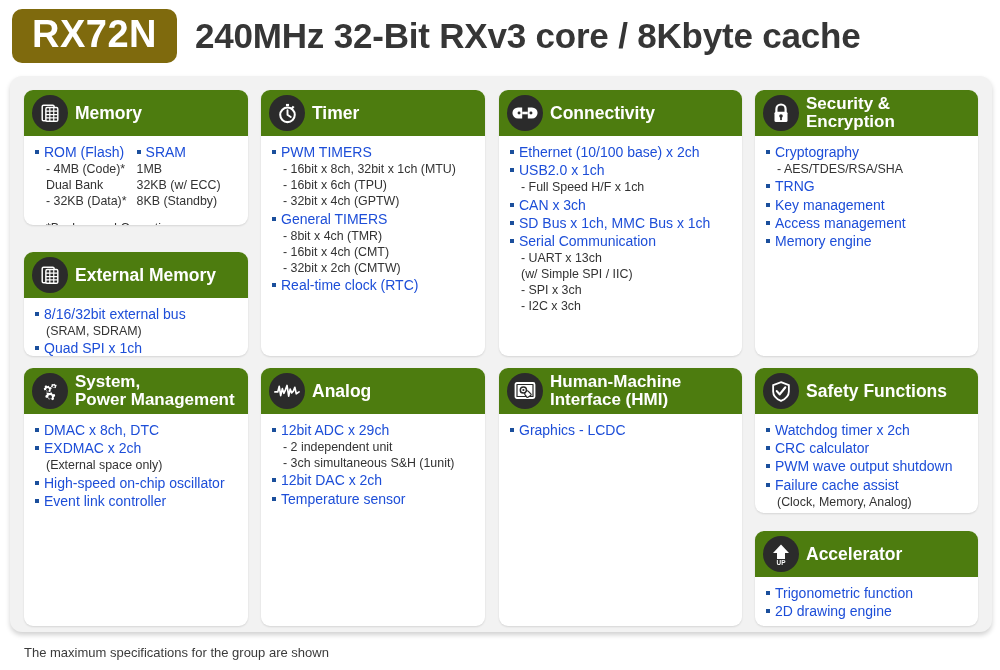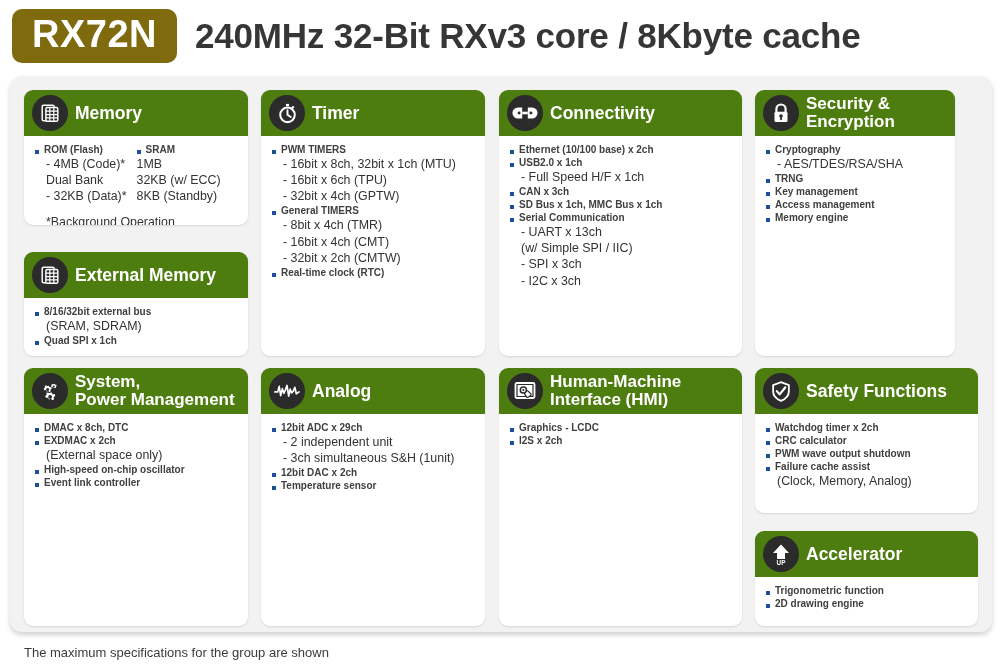--- a/index.html
+++ b/index.html
@@ -89,23 +89,23 @@
   }
   .badge-icon svg { display: block; }
 
   .card-body {
     padding: 7px 8px 6px 9px;
   }
 
   
   ul.feat { list-style: none; }
   li.lvl1 {
-    color: #404040;
-    font-size: 10px;
-    font-weight: bold;
+    color: #1d4ed8;
+    font-size: 14px;
+    font-weight: normal;
     line-height: 1.30;
     padding-left: 11px;
     position: relative;
     white-space: nowrap;
   }
   li.lvl1::before {
     content: "";
     position: absolute;
     left: 2px; top: 7px;
     width: 4px; height: 4px;
@@ -328,26 +328,25 @@
           <circle cx="10.4" cy="10" r="1.1" fill="#2b2b2b"></circle>
           <path d="M13.2 11.5 q1.1 -1.4 2.2 -.2 l2.4 2.6 q.8 .9 -.2 1.7 l-2.2 1.5 q-1 .7 -1.8 -.3 l-1.6 -2.2 q-.8 -1.2 .3 -1.9 z" fill="#fff" stroke="#2b2b2b" stroke-width="1.2"></path>
         </svg>
       </span>
       <span class="card-title two-line">Human-Machine
 Interface (HMI)</span>
     </div>
     <div class="card-body">
       <ul class="feat">
         <li class="lvl1">Graphics - LCDC</li>
-        <li class="lvl1">I2S x 2ch</li>
-      </ul>
-    </div>
-  </div>
-
-  <div class="card" style="left:745px; top:14px; width:200px; height:266px;">
+      </ul>
+    </div>
+  </div>
+
+  <div class="card" style="left:745px; top:14px; width:223px; height:266px;">
     <div class="card-head">
       <span class="badge-icon">
         <svg width="20" height="23" viewBox="0 0 20 24">
           <path d="M5.2 10.5 V7.4 a4.8 4.8 0 0 1 9.6 0 V10.5" fill="none" stroke="#fff" stroke-width="2.3"></path>
           <rect x="3.2" y="10.2" width="13.6" height="10.6" rx="1.6" fill="#fff"></rect>
           <circle cx="10" cy="14.6" r="1.9" fill="#2b2b2b"></circle>
           <rect x="9.1" y="15.3" width="1.8" height="3.6" fill="#2b2b2b"></rect>
         </svg>
       </span>
       <span class="card-title two-line">Security &amp;

